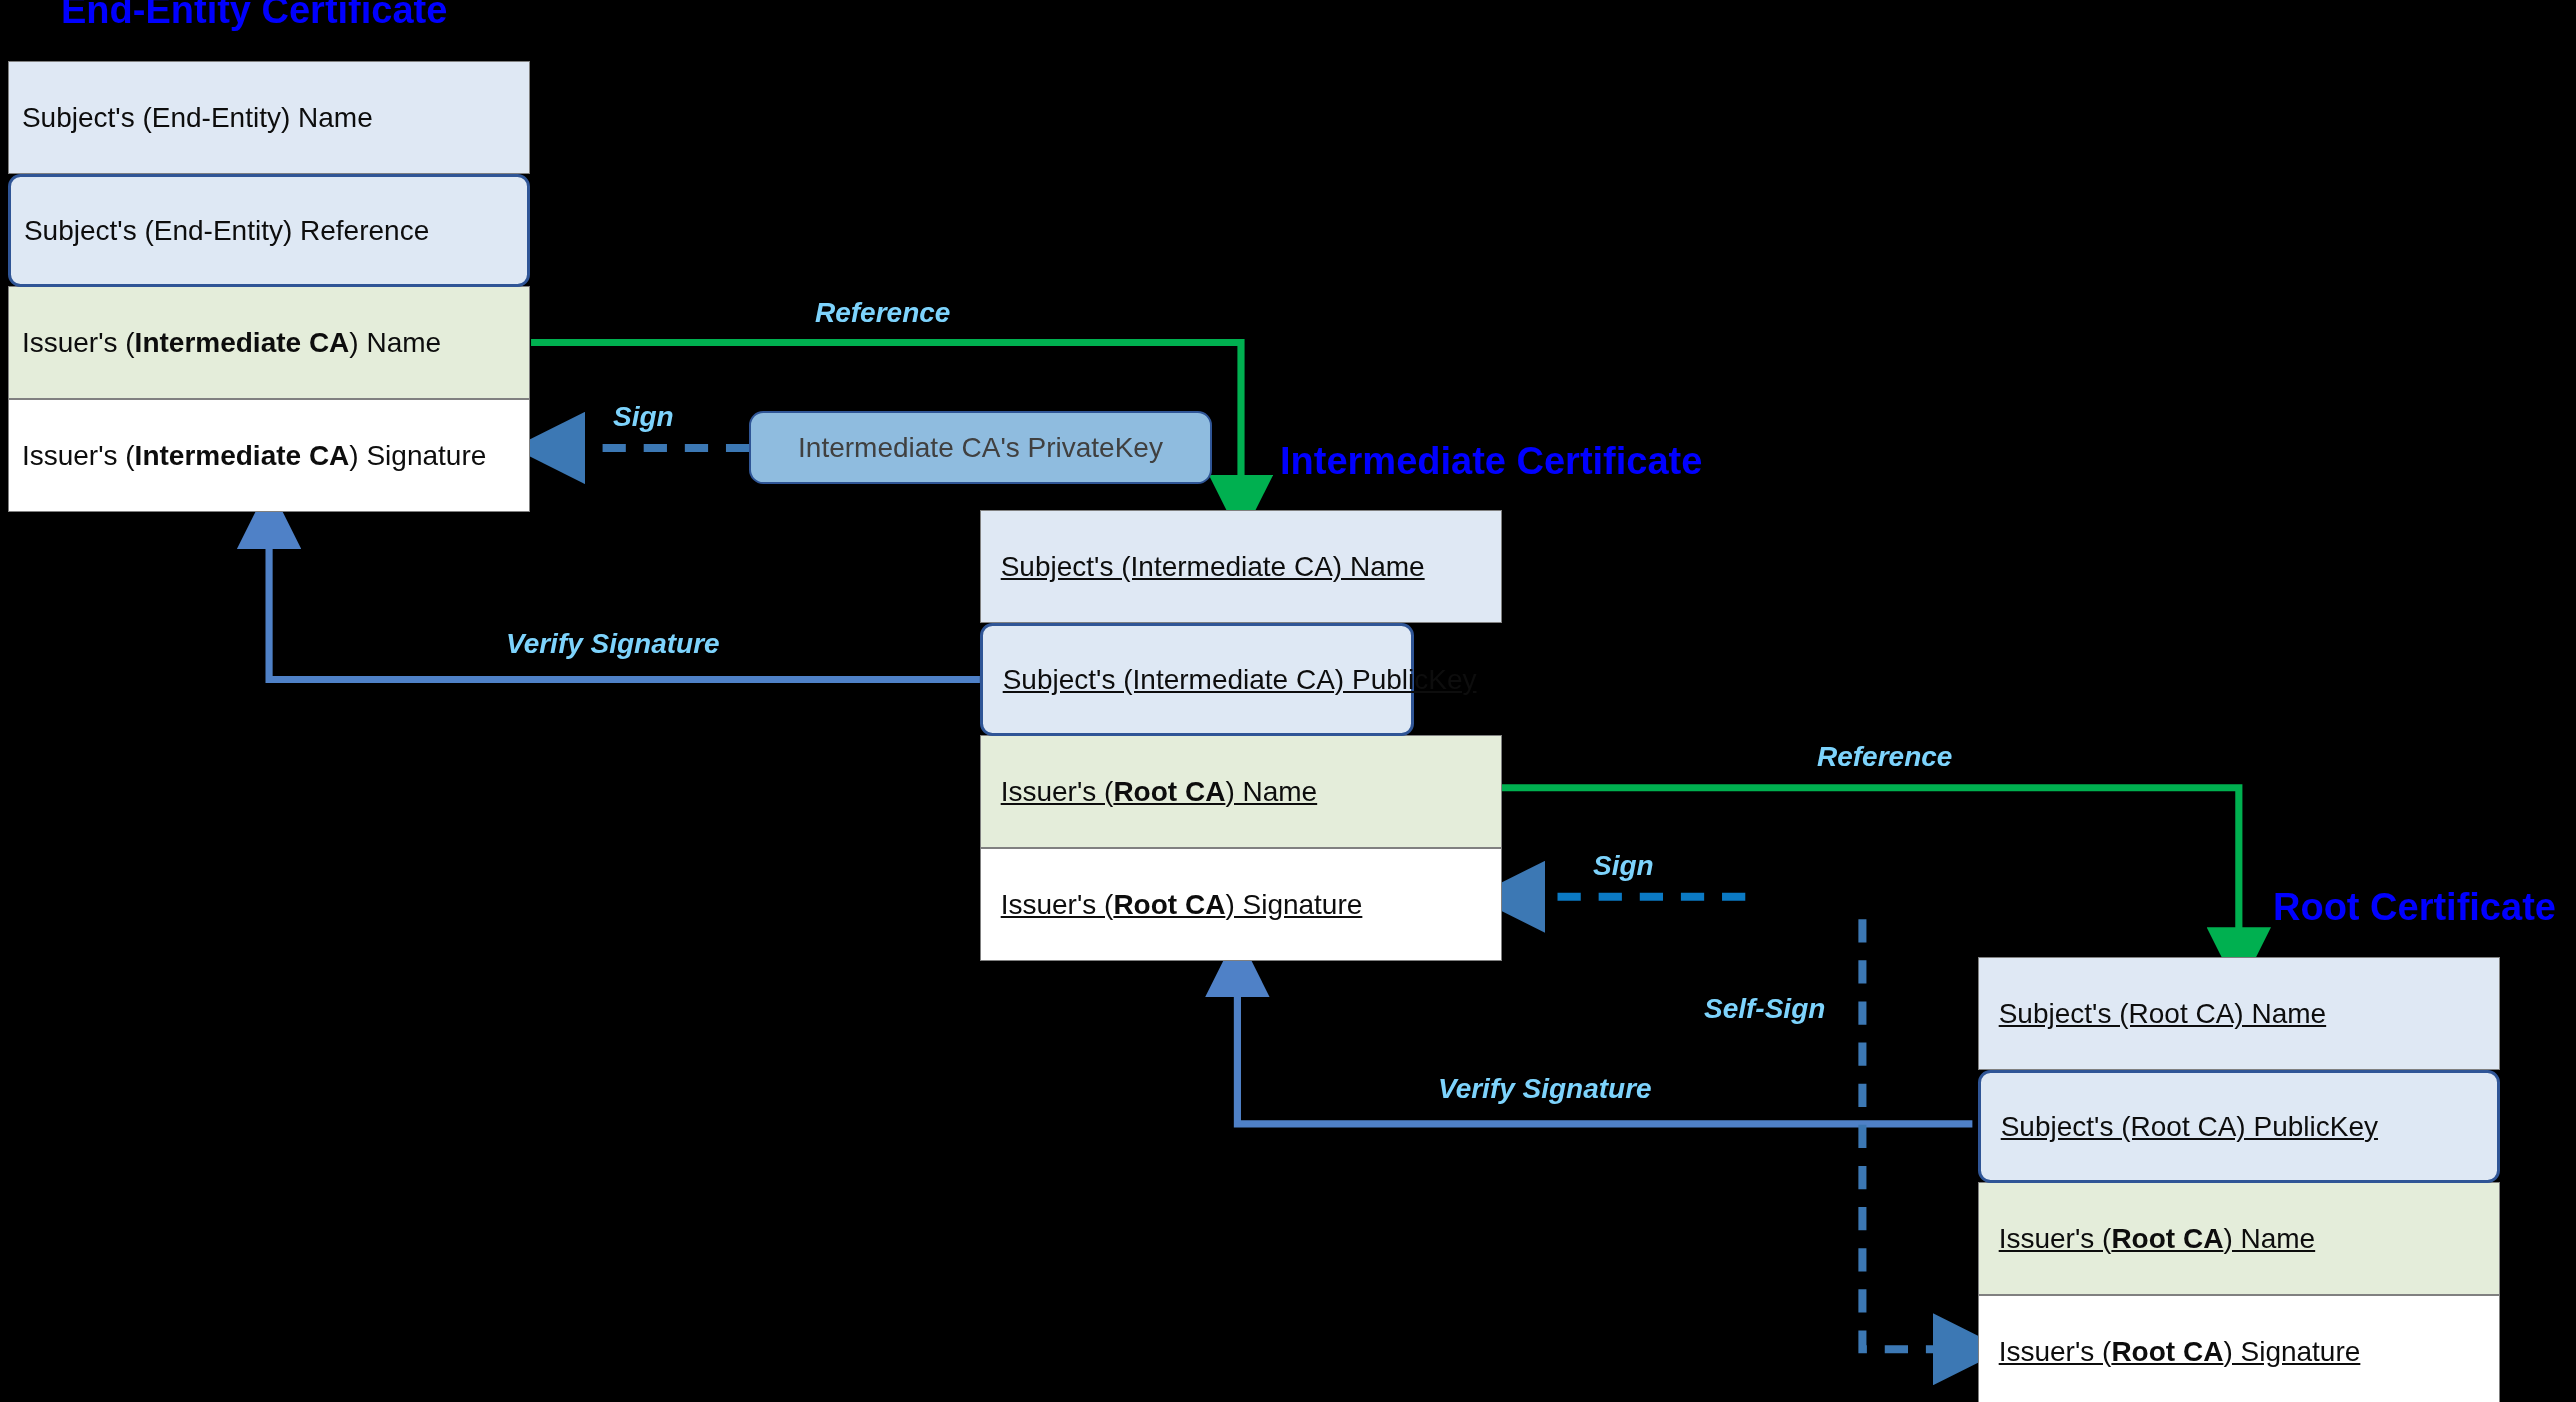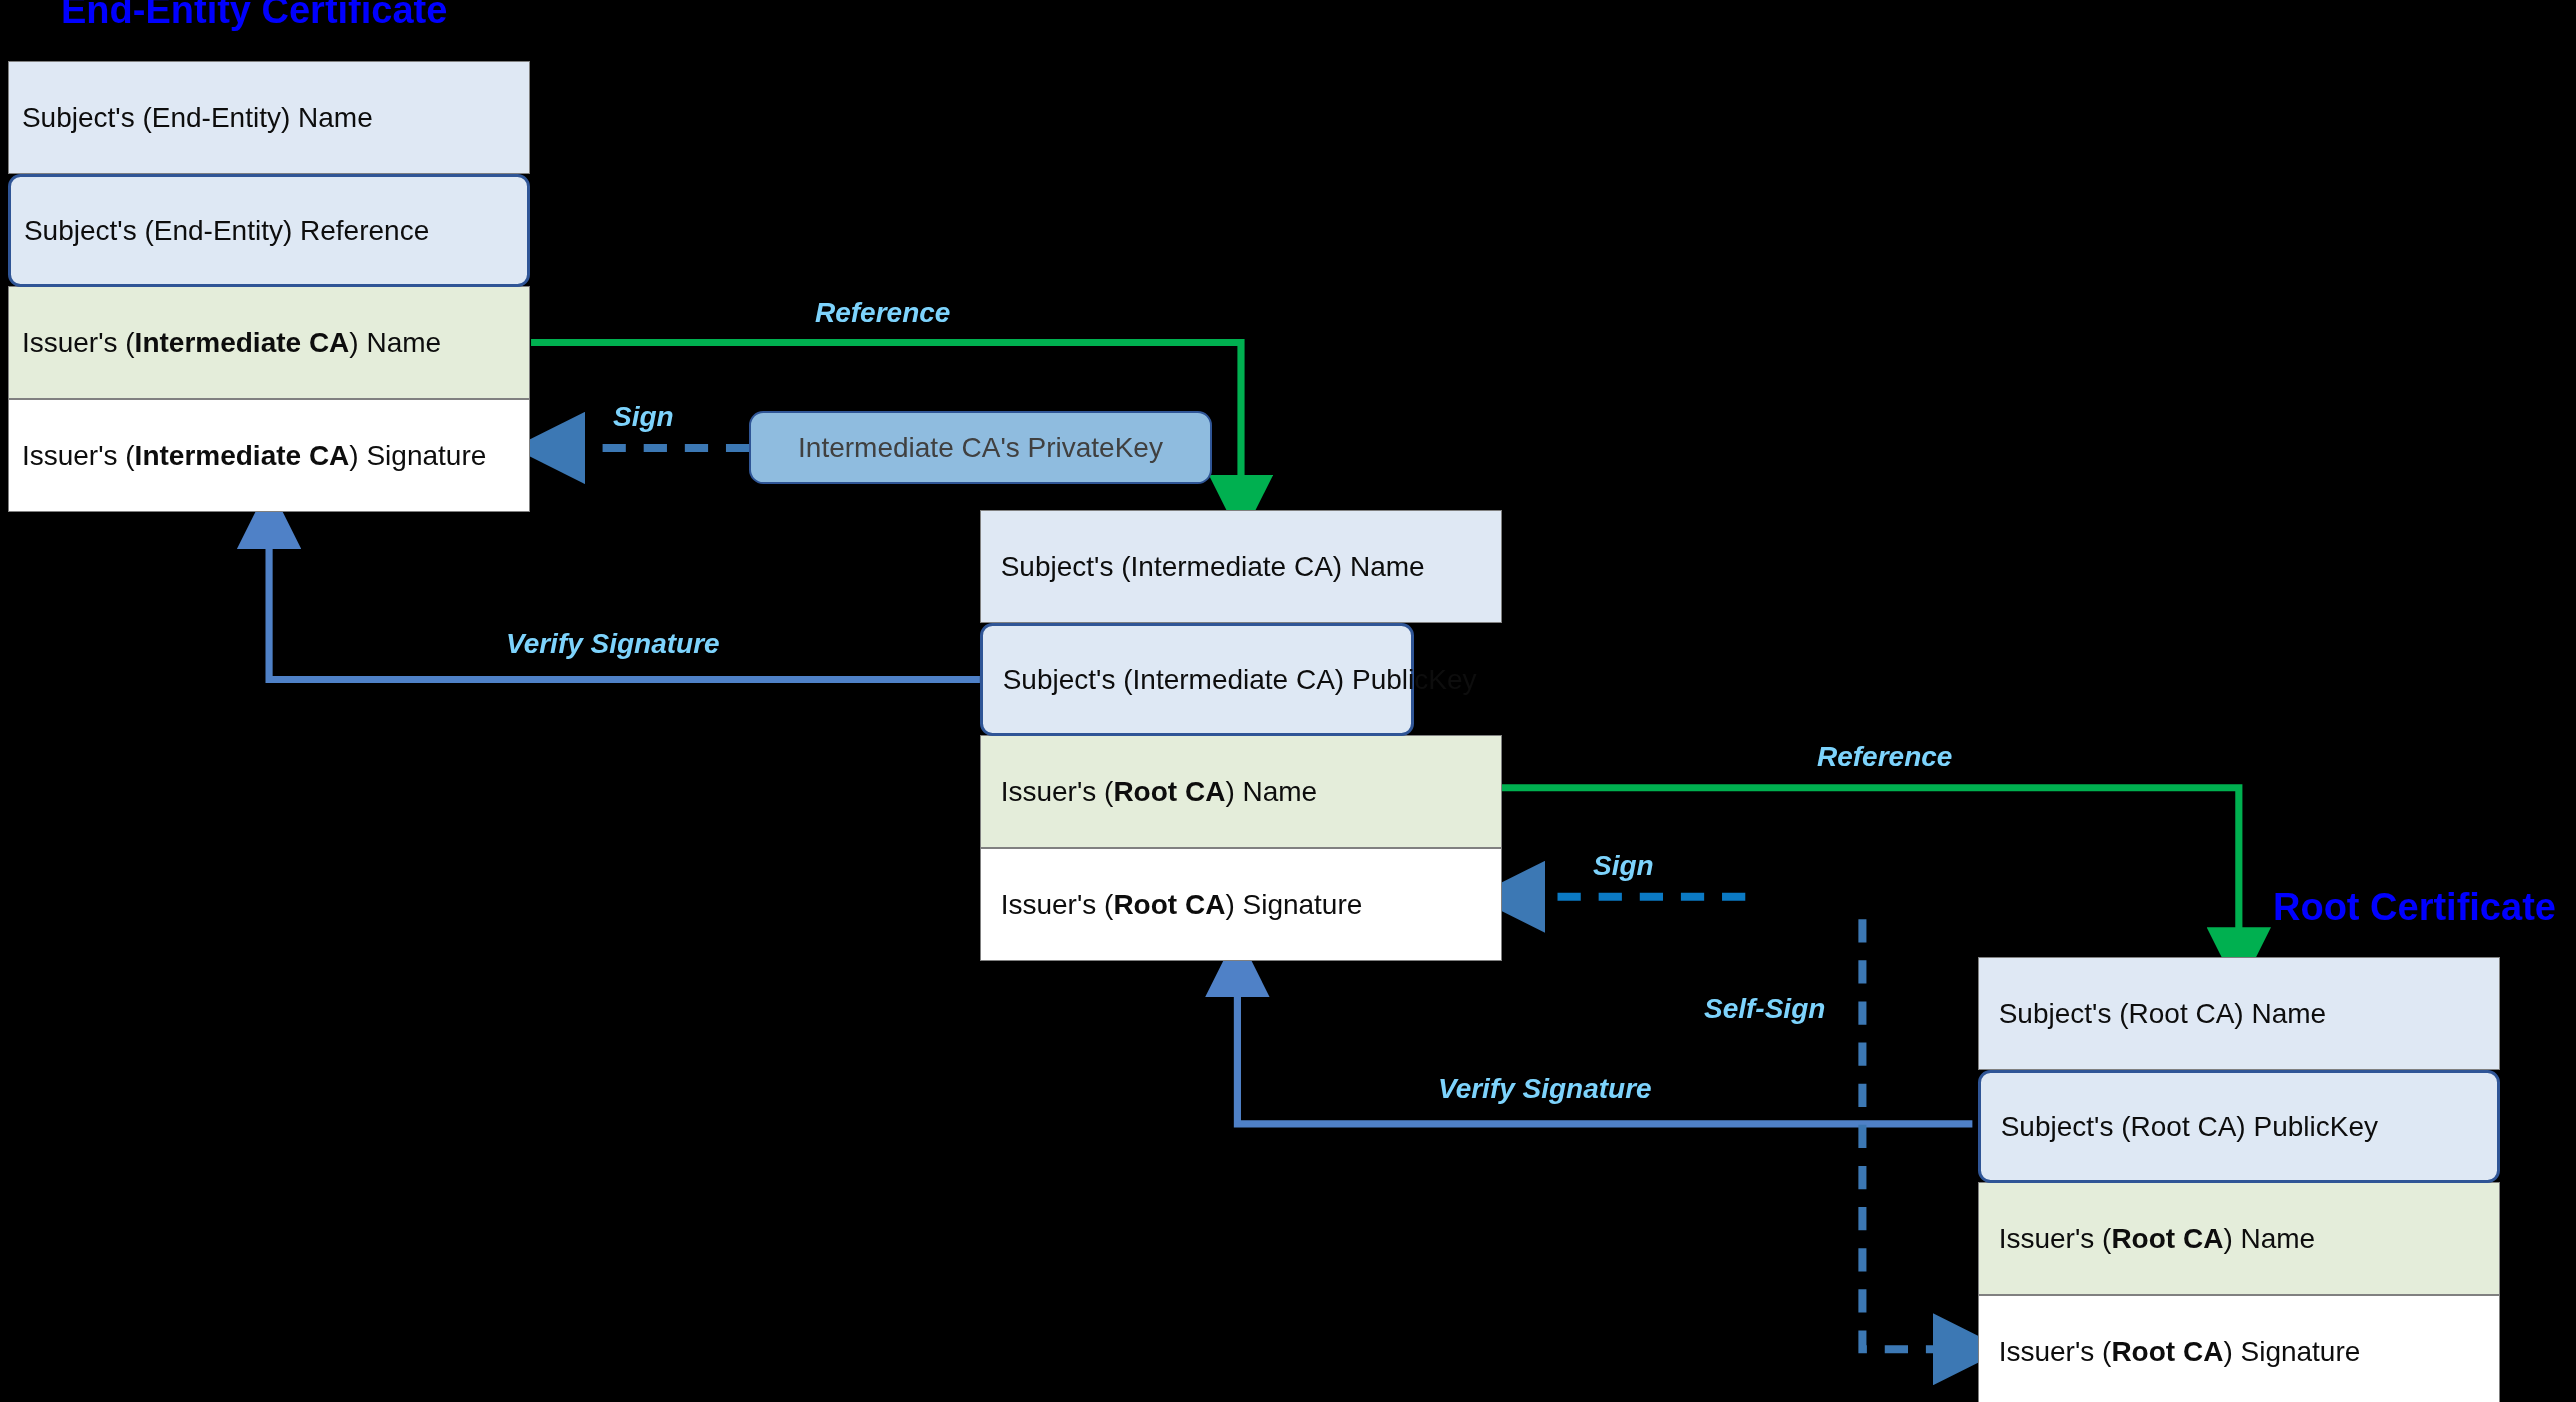--- a/index.html
+++ b/index.html
@@ -15,21 +15,21 @@
     position:absolute;box-sizing:border-box;
     display:flex;align-items:center;
     border:1.8px solid #808080;
     font-size:28px;color:#0d0d0d;white-space:nowrap;
   }
   .row-name   {background:#dfe8f4;}
   .row-pubkey {background:#dee8f4;border:3.6px solid #2f5596;border-radius:12.5px;z-index:7;}
   .row-issuer {background:#e4edda;}
   .row-sig    {background:#ffffff;}
   .row-pad-0  {padding-left:12.5px;}
-  .row-pad-1  {padding-left:19.7px;}
+  .row-pad-1  {padding-left:19.7px;text-decoration:underline;}
   .row b{font-weight:bold;}
 
   
   .title{
     position:absolute;color:#0000ff;font-weight:bold;
     font-size:38px;white-space:nowrap;z-index:9;
   }
 
   
   .privkey{
@@ -76,20 +76,21 @@
 
     <path d="M 1938,1003 L 1674,1003" fill="none" stroke="#0b7ac4" stroke-width="9" stroke-dasharray="26 20" marker-end="url(#ah-blue)"></path>
 
     <path d="M 2192,1257 L 1370,1257 L 1370,1079" fill="none" stroke="#4f81c7" stroke-width="8" marker-end="url(#ah-verify)"></path>
 
     <path d="M 2069,1028 L 2069,1509 L 2188,1509" fill="none" stroke="#3c78b4" stroke-width="9" stroke-dasharray="26 20" marker-end="url(#ah-blue)"></path>
   </svg>
 
   <div class="title" style="left:49px;top:-10.7px;">End-Entity Certificate</div>
 
+  <div class="title" style="left:1268px;top:440px;">Intermediate Certificate</div>
 
   <div class="title" style="left:2261px;top:886px;">Root Certificate</div>
 
   <div class="cert" style="left:-3.6px;top:61px;width:522px;height:453px;">
 
     <div class="row row-name row-pad-0" style="left:0;top:0;width:522px;height:113px;">
       <span>Subject's (End-Entity) Name</span>
     </div>
 
     <div class="row row-pubkey row-pad-0" style="left:0;top:113px;width:522px;height:113px;">

